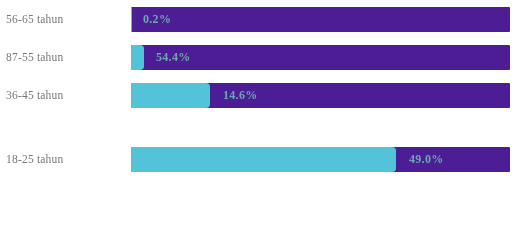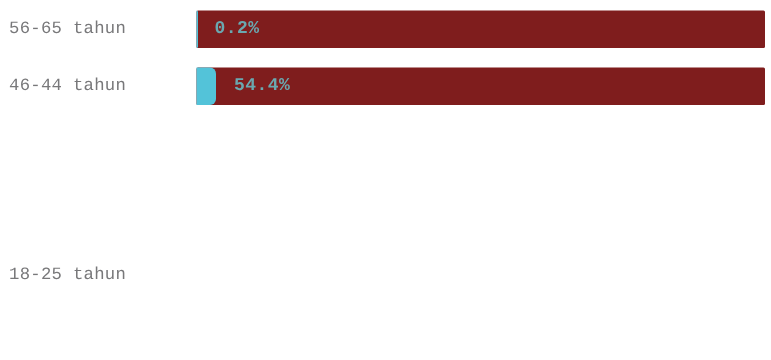--- a/index.html
+++ b/index.html
@@ -5,21 +5,21 @@
   html, body {
     margin: 0;
     padding: 0;
     background: #ffffff;
   }
   #chart-root {
     position: relative;
     width: 514px;
     height: 202px;
     background: #ffffff;
-    font-family: Liberation Mono, monospace;
+    font-family: Liberation Serif, serif;
     overflow: hidden;
     filter: blur(0.35px);
   }
   .bar-row {
     position: absolute;
     left: 0;
     width: 514px;
     height: 30px;
     display: flex;
     align-items: center;
@@ -32,21 +32,21 @@
     font-size: 11.5px;
     color: #78787a;
     letter-spacing: 0.2px;
     white-space: nowrap;
   }
   .track {
     position: absolute;
     left: 131px;
     width: 379px;
     height: 25px;
-    background: #7f1d1d;
+    background: #4c1d95;
     border-radius: 1px;
   }
   .fill {
     position: absolute;
     left: 0;
     top: 0;
     height: 25px;
     background: #53c3d9;
     border-top-right-radius: 4px;
     border-bottom-right-radius: 4px;
@@ -69,26 +69,37 @@
 
   <div class="bar-row" style="top:4px">
     <span class="cat-label">56-65 tahun</span>
     <span class="track">
       <span class="fill" style="width:1px"></span>
       <span class="value-label" style="left:12px">0.2%</span>
     </span>
   </div>
 
   <div class="bar-row" style="top:42px">
-    <span class="cat-label">46-44 tahun</span>
+    <span class="cat-label">87-55 tahun</span>
     <span class="track">
       <span class="fill" style="width:13px"></span>
       <span class="value-label" style="left:25px">54.4%</span>
     </span>
   </div>
 
+  <div class="bar-row" style="top:80px">
+    <span class="cat-label">36-45 tahun</span>
+    <span class="track">
+      <span class="fill" style="width:79px"></span>
+      <span class="value-label" style="left:92px">14.6%</span>
+    </span>
+  </div>
 
 
-  <div class="bar-row" style="top:168px">
+  <div class="bar-row" style="top:144px">
     <span class="cat-label">18-25 tahun</span>
+    <span class="track">
+      <span class="fill" style="width:265px"></span>
+      <span class="value-label" style="left:278px">49.0%</span>
+    </span>
   </div>
 
 </div>
 
 </body></html>

